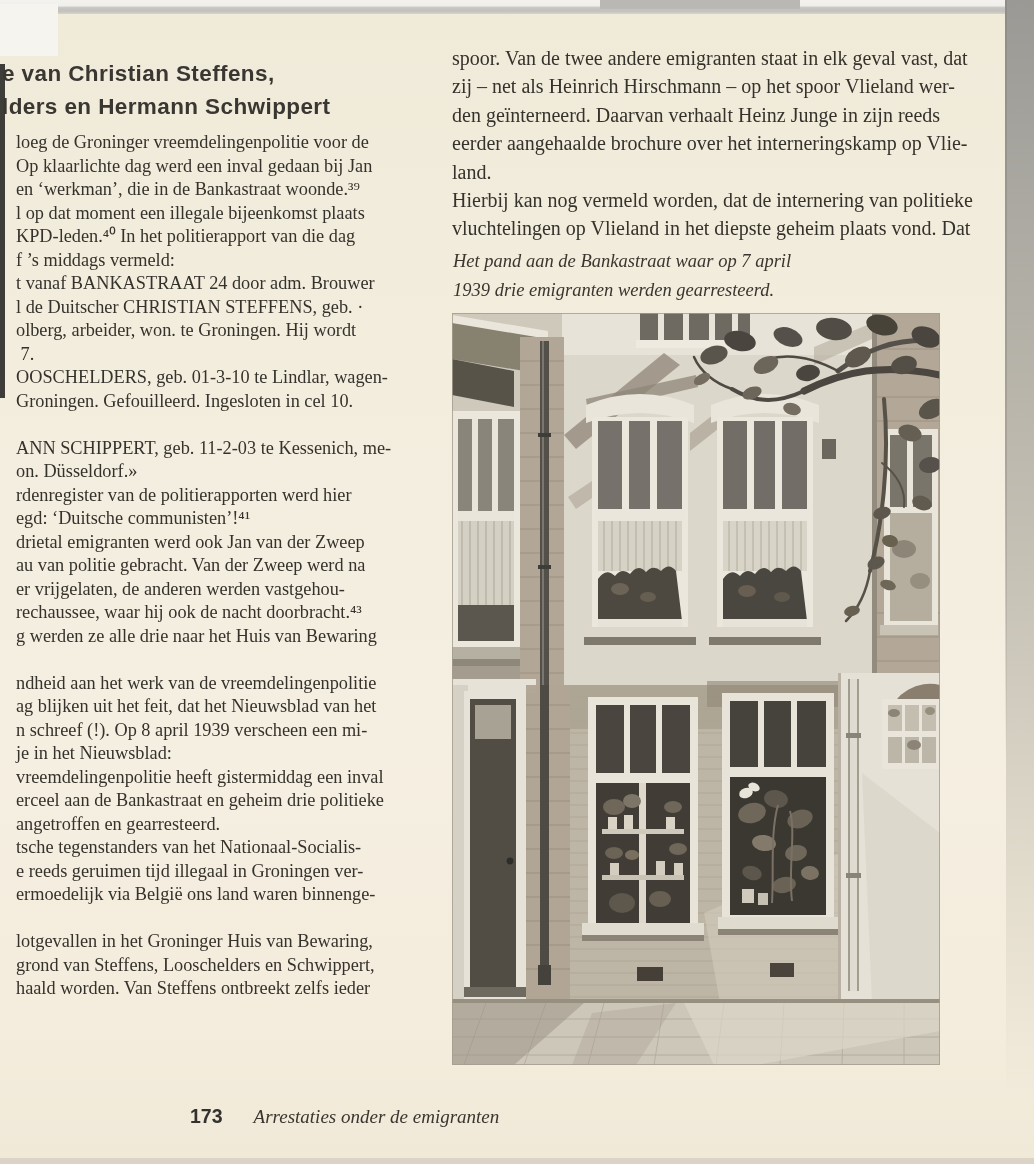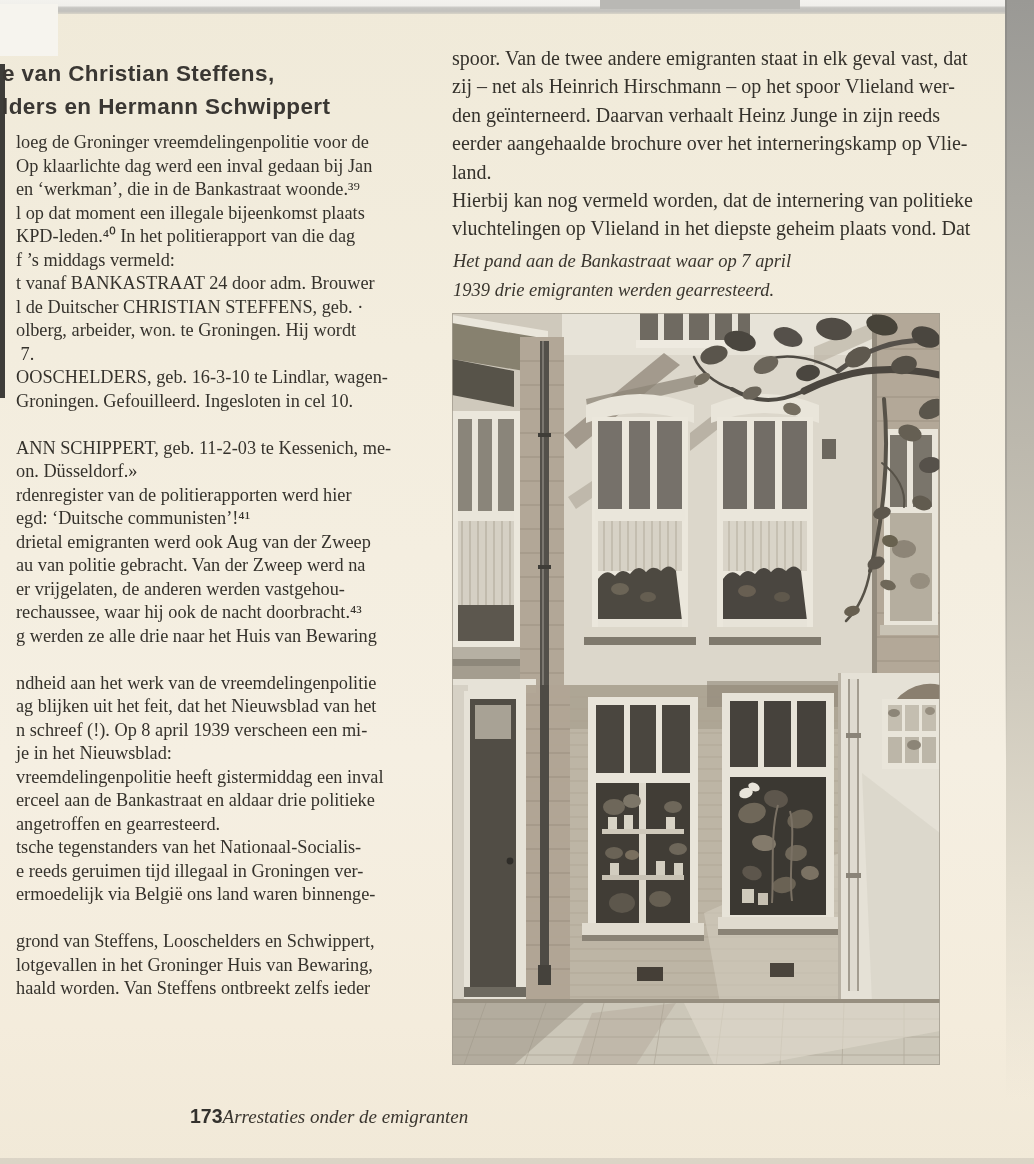--- a/index.html
+++ b/index.html
@@ -23,21 +23,21 @@
     font-family:"Liberation Sans",sans-serif;font-weight:bold;font-size:22.5px;
     line-height:33px;color:#3a3733;letter-spacing:.4px;}
   .col-left{position:absolute;left:16px;top:131px;width:436px;font-size:18.3px;line-height:23.5px;}
   .col-right{position:absolute;left:452px;top:44px;width:560px;font-size:20px;line-height:28.4px;}
   .tl{white-space:pre;min-height:1em;}
   .caption{position:absolute;left:453px;top:247px;width:520px;
     font-style:italic;font-size:18.5px;line-height:28.5px;color:#3a362f;}
   .photo{position:absolute;left:452px;top:313px;width:488px;height:752px;}
   .footer{position:absolute;left:190px;top:1105px;display:flex;align-items:baseline;}
   .footer .num{font-family:"Liberation Sans",sans-serif;font-weight:bold;font-size:19.5px;color:#33312d;}
-  .footer .run{font-style:italic;font-size:19px;color:#3a362f;}
+  .footer .run{margin-left:31px;font-style:italic;font-size:19px;color:#3a362f;}
 </style>
 </head>
 <body>
 
 <div class="canvas">
 
   <div class="scan-top"></div>
   <div class="scan-top-notch"></div>
   <div class="scan-corner"></div>
   <div class="scan-right"></div>
@@ -54,46 +54,46 @@
       <div class="tl">loeg de Groninger vreemdelingenpolitie voor de</div>
       <div class="tl">Op klaarlichte dag werd een inval gedaan bij Jan</div>
       <div class="tl">en ‘werkman’, die in de Bankastraat woonde.³⁹</div>
       <div class="tl">l op dat moment een illegale bijeenkomst plaats</div>
       <div class="tl">KPD-leden.⁴⁰ In het politierapport van die dag</div>
       <div class="tl">f ’s middags vermeld:</div>
       <div class="tl">t vanaf BANKASTRAAT 24 door adm. Brouwer</div>
       <div class="tl">l de Duitscher CHRISTIAN STEFFENS, geb. ·</div>
       <div class="tl">olberg, arbeider, won. te Groningen. Hij wordt</div>
       <div class="tl"> 7.</div>
-      <div class="tl">OOSCHELDERS, geb. 16-3-10 te Lindlar, wagen-</div>
+      <div class="tl">OOSCHELDERS, geb. 01-3-10 te Lindlar, wagen-</div>
       <div class="tl">Groningen. Gefouilleerd. Ingesloten in cel 10.</div>
       <div class="tl">&nbsp;</div>
       <div class="tl">ANN SCHIPPERT, geb. 11-2-03 te Kessenich, me-</div>
       <div class="tl">on. Düsseldorf.»</div>
       <div class="tl">rdenregister van de politierapporten werd hier</div>
       <div class="tl">egd: ‘Duitsche communisten’!⁴¹</div>
-      <div class="tl">drietal emigranten werd ook Aug van der Zweep</div>
+      <div class="tl">drietal emigranten werd ook Jan van der Zweep</div>
       <div class="tl">au van politie gebracht. Van der Zweep werd na</div>
       <div class="tl">er vrijgelaten, de anderen werden vastgehou-</div>
       <div class="tl">rechaussee, waar hij ook de nacht doorbracht.⁴³</div>
       <div class="tl">g werden ze alle drie naar het Huis van Bewaring</div>
       <div class="tl">&nbsp;</div>
       <div class="tl">ndheid aan het werk van de vreemdelingenpolitie</div>
       <div class="tl">ag blijken uit het feit, dat het Nieuwsblad van het</div>
       <div class="tl">n schreef (!). Op 8 april 1939 verscheen een mi-</div>
       <div class="tl">je in het Nieuwsblad:</div>
       <div class="tl">vreemdelingenpolitie heeft gistermiddag een inval</div>
-      <div class="tl">erceel aan de Bankastraat en aldaar drie politieke</div>
+      <div class="tl">erceel aan de Bankastraat en geheim drie politieke</div>
       <div class="tl">angetroffen en gearresteerd.</div>
       <div class="tl">tsche tegenstanders van het Nationaal-Socialis-</div>
       <div class="tl">e reeds geruimen tijd illegaal in Groningen ver-</div>
       <div class="tl">ermoedelijk via België ons land waren binnenge-</div>
       <div class="tl">&nbsp;</div>
+      <div class="tl">lotgevallen in het Groninger Huis van Bewaring,</div>
       <div class="tl">grond van Steffens, Looschelders en Schwippert,</div>
-      <div class="tl">lotgevallen in het Groninger Huis van Bewaring,</div>
       <div class="tl">haald worden. Van Steffens ontbreekt zelfs ieder</div>
     </div>
 
   <div class="col-right">
       <div class="tl">spoor. Van de twee andere emigranten staat in elk geval vast, dat</div>
       <div class="tl">zij – net als Heinrich Hirschmann – op het spoor Vlieland wer-</div>
       <div class="tl">den geïnterneerd. Daarvan verhaalt Heinz Junge in zijn reeds</div>
       <div class="tl">eerder aangehaalde brochure over het interneringskamp op Vlie-</div>
       <div class="tl">land.</div>
       <div class="tl">Hierbij kan nog vermeld worden, dat de internering van politieke</div>

